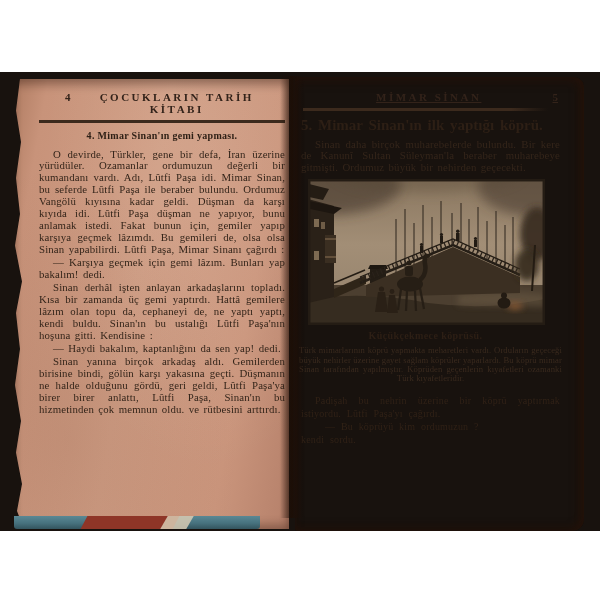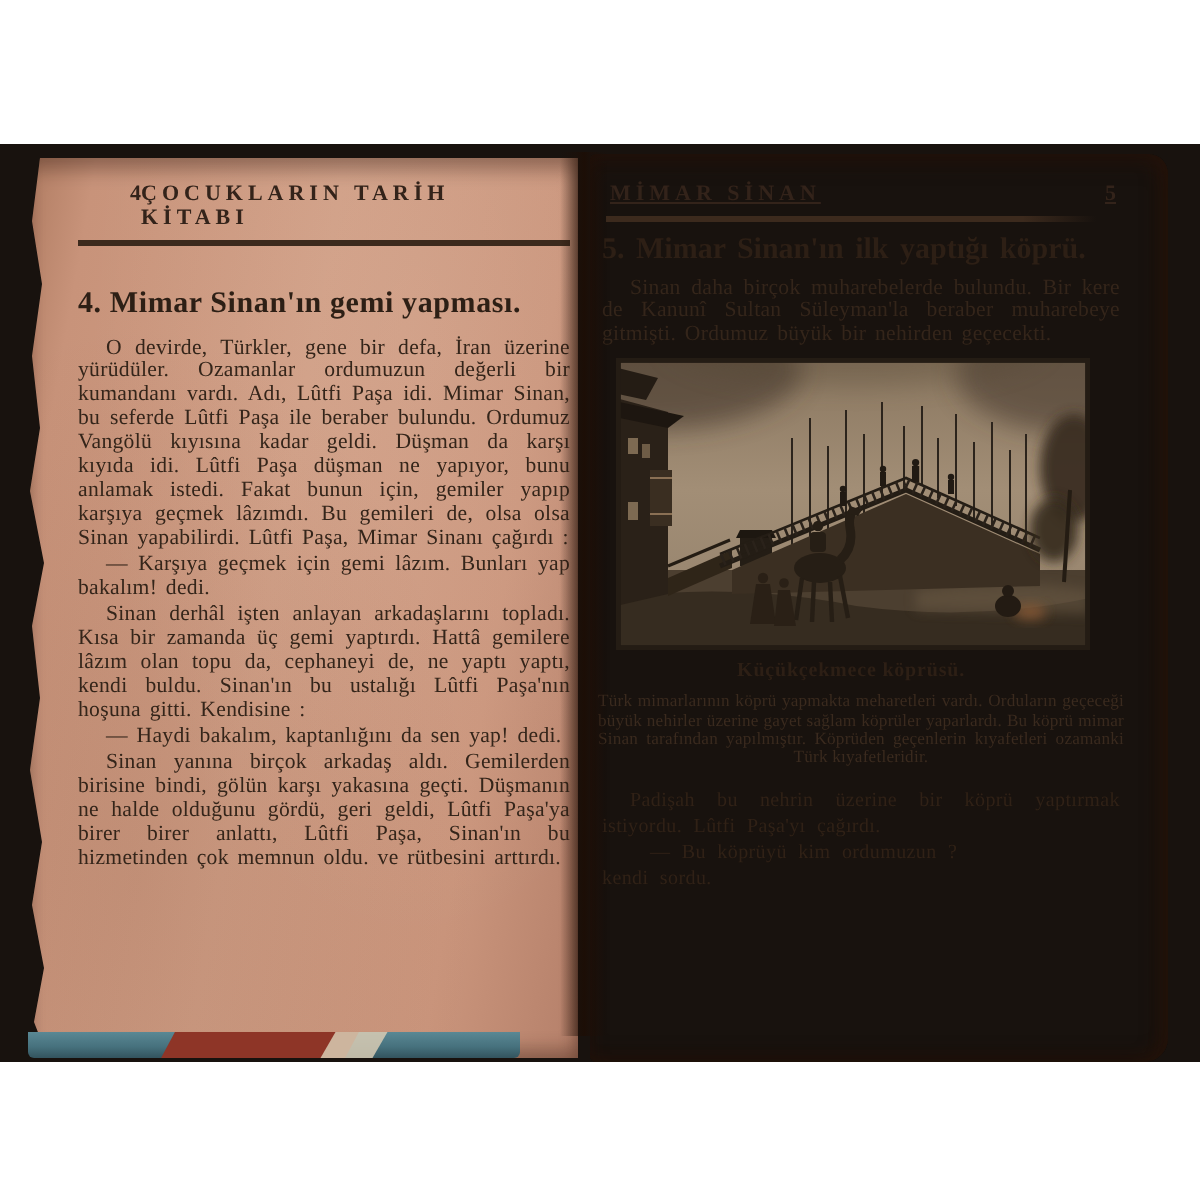--- a/index.html
+++ b/index.html
@@ -40,27 +40,27 @@
   .below-strip .red-wedge{position:absolute;left:70px;top:0;width:92px;height:13px;background:#8e3527;
      transform:skewX(-28deg);}
   .below-strip .light-wedge{position:absolute;left:150px;top:0;width:26px;height:13px;background:#d8cbb4;
      transform:skewX(-30deg);opacity:.85;}
   
   .runhead{display:flex;align-items:baseline;font-weight:bold;font-size:11px;
      letter-spacing:2.5px;color:#33231a;}
   .page-left .runhead{padding:0 6px 0 52px;}
   .page-right .runhead{padding:0 26px 0 10px;text-decoration:underline;}
   .runhead .num{letter-spacing:0;}
-  .runhead .title{flex:1;}
+  .runhead .title{flex:1;text-align:center;}
   .rule{height:2.5px;background:#3c2a1d;margin-top:5px;}
   .page-left .rule{margin-left:26px;margin-right:4px;}
   .page-right .rule{margin-left:8px;margin-right:36px;
      background:linear-gradient(90deg,#3c2a1d 85%,rgba(60,42,29,0));}
   .chap{font-weight:bold;color:#2d1f15;}
-  .page-left .chap{margin:21px 4px 0 26px;font-size:15px;letter-spacing:.3px;}
+  .page-left .chap{margin:7px 4px 0 26px;font-size:10px;letter-spacing:.3px;text-align:center;}
   .page-right .chap{margin:5px 24px 0 6px;font-size:15px;line-height:1.2;
      text-align:justify;word-spacing:2px;}
   .bodytext{font-size:10.8px;line-height:1.11;letter-spacing:.15px;word-spacing:1.5px;
      text-align:justify;color:#34251a;}
   .page-left .bodytext{margin:7px 4px 0 26px;}
   .page-right .bodytext{margin:4px 24px 0 6px;}
   .bodytext p{margin:0 0 1px 0;text-indent:14px;}
   
   figure{margin:6px 0 0 0;padding:0;}
   .illu-wrap{margin-left:13px;width:237px;height:146px;}

